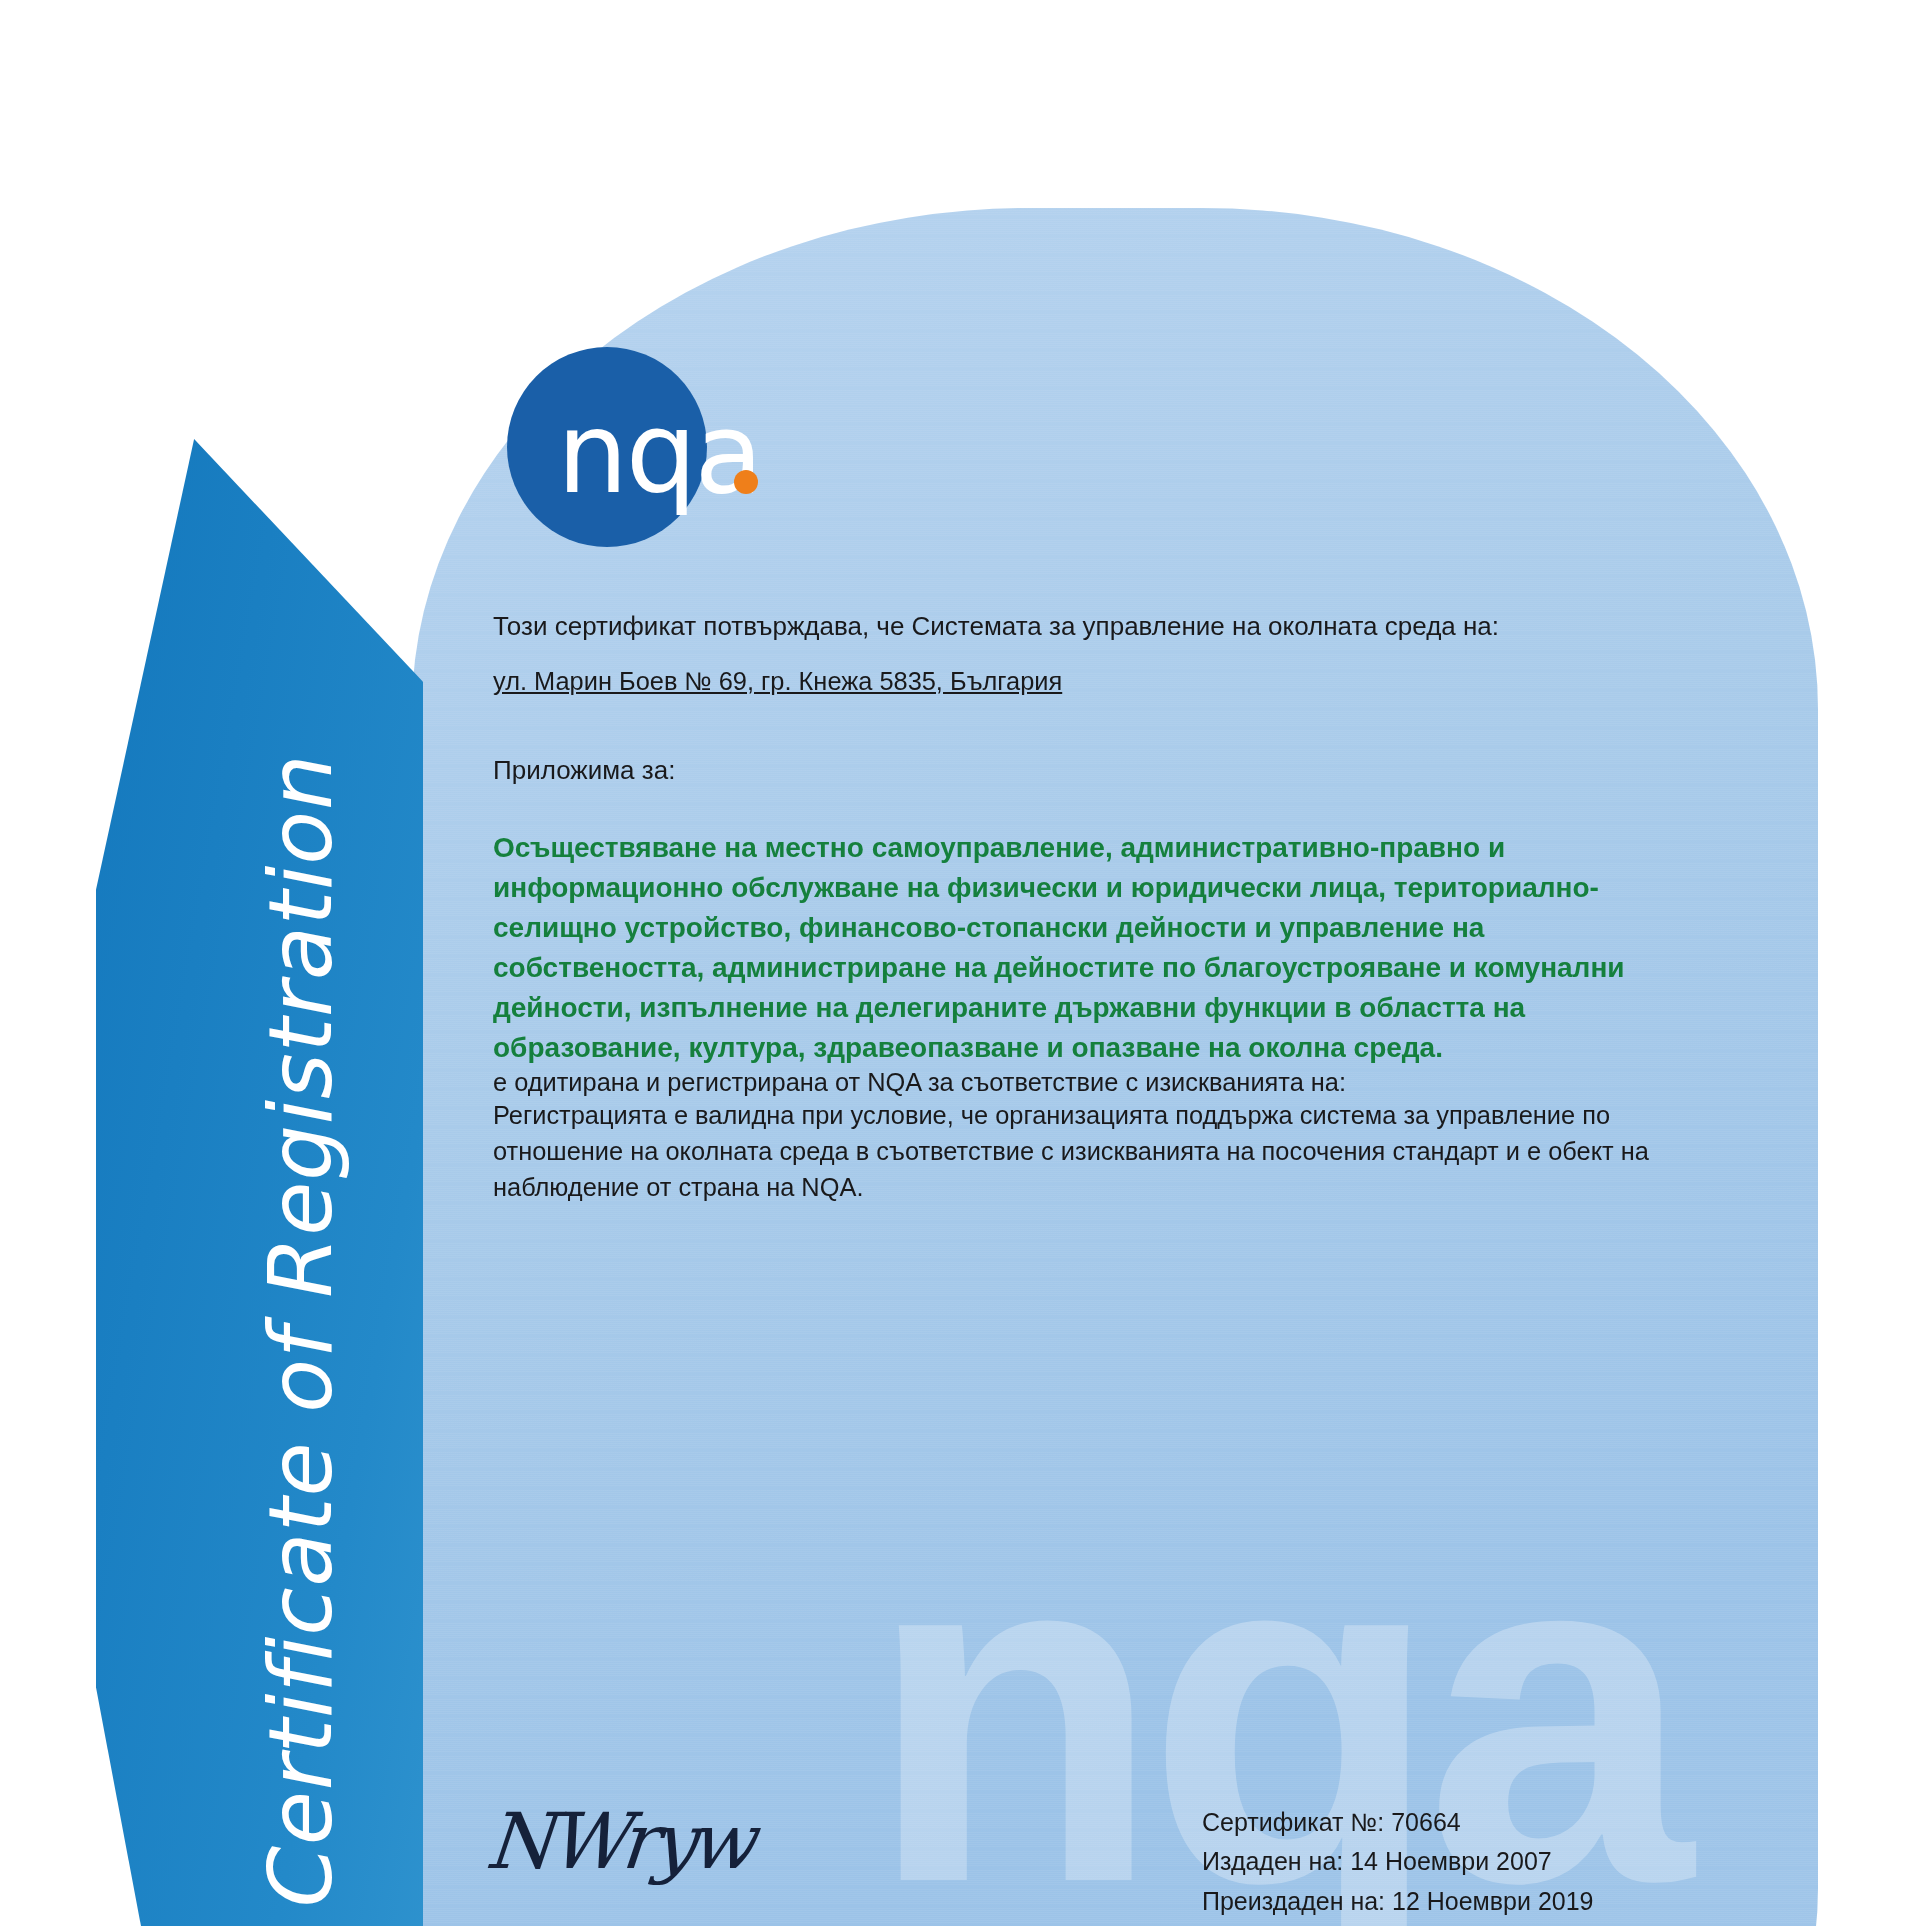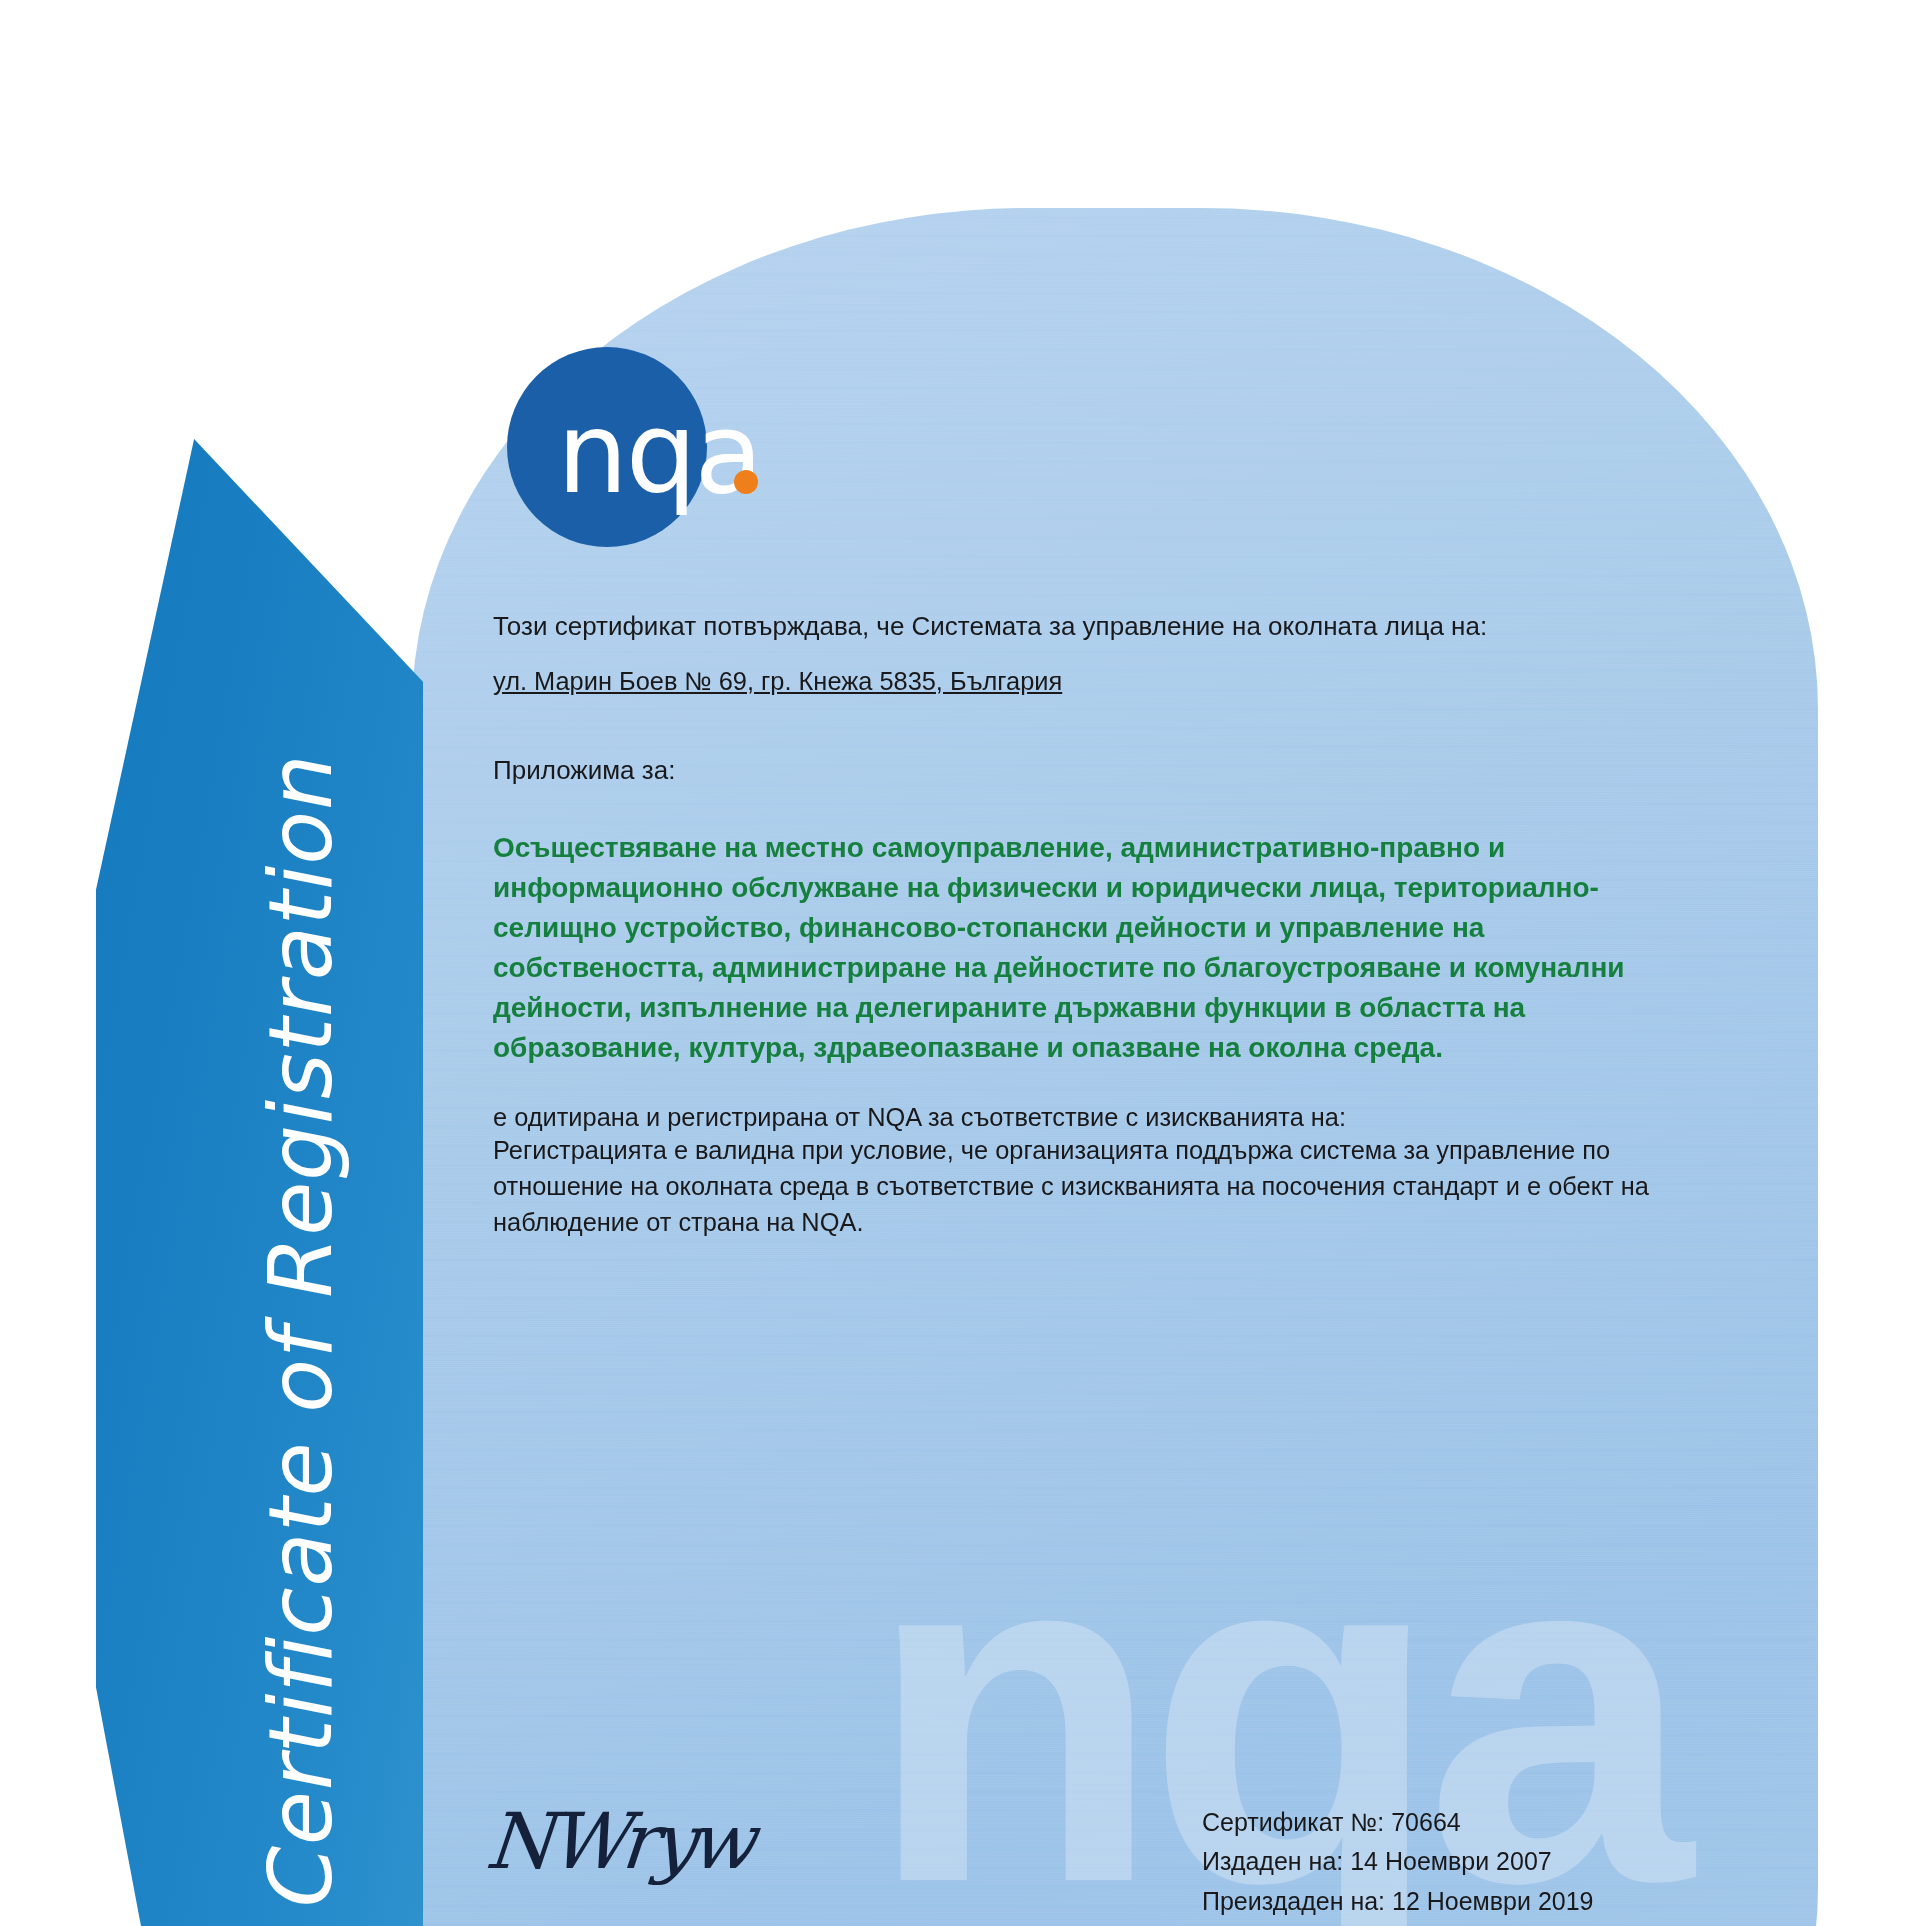--- a/index.html
+++ b/index.html
@@ -172,21 +172,20 @@
   }
   .scope {
     margin-top: 42px;
     font-size: 28px;
     font-weight: 700;
     line-height: 1.43;
     color: #15803d;
     width: 1194px;
   }
   .audited-line {
-    margin-top: 35px;
     font-size: 25.4px;
     color: #19191b;
   }
   .standard {
     margin-top: 39px;
     font-size: 49px;
     font-weight: 700;
     letter-spacing: 0.4px;
     color: #101012;
   }
@@ -240,21 +239,21 @@
     <div class="left-wedge-text">Certificate of Registration</div>
   </div>
 
   <div class="logo-wrap">
     <div class="logo-circle"></div>
     <div class="logo-text">nqa</div>
     <div class="logo-dot"></div>
   </div>
 
   <div class="content">
-    <div class="line-intro">Този сертификат потвърждава, че Системата за управление на околната лица на:</div>
+    <div class="line-intro">Този сертификат потвърждава, че Системата за управление на околната среда на:</div>
     <div class="company-address">ул. Марин Боев № 69, гр. Кнежа 5835, България</div>
     <div class="applies-label">Приложима за:</div>
     <div class="scope">Осъществяване на местно самоуправление, административно-правно и информационно обслужване на физически и юридически лица, териториално-селищно устройство, финансово-стопански дейности и управление на собствеността, администриране на дейностите по благоустрояване и комунални дейности, изпълнение на делегираните държавни функции в областта на образование, култура, здравеопазване и опазване на околна среда.</div>
     <div class="audited-line">е одитирана и регистрирана от NQA за съответствие с изискванията на:</div>
     <div class="validity">Регистрацията е валидна при условие, че организацията поддържа система за управление по отношение на околната среда в съответствие с изискванията на посочения стандарт и е обект на наблюдение от страна на NQA.</div>
   </div>
 
   <div class="signature-block">
     <div class="signature-mark">NWryw</div>
 

